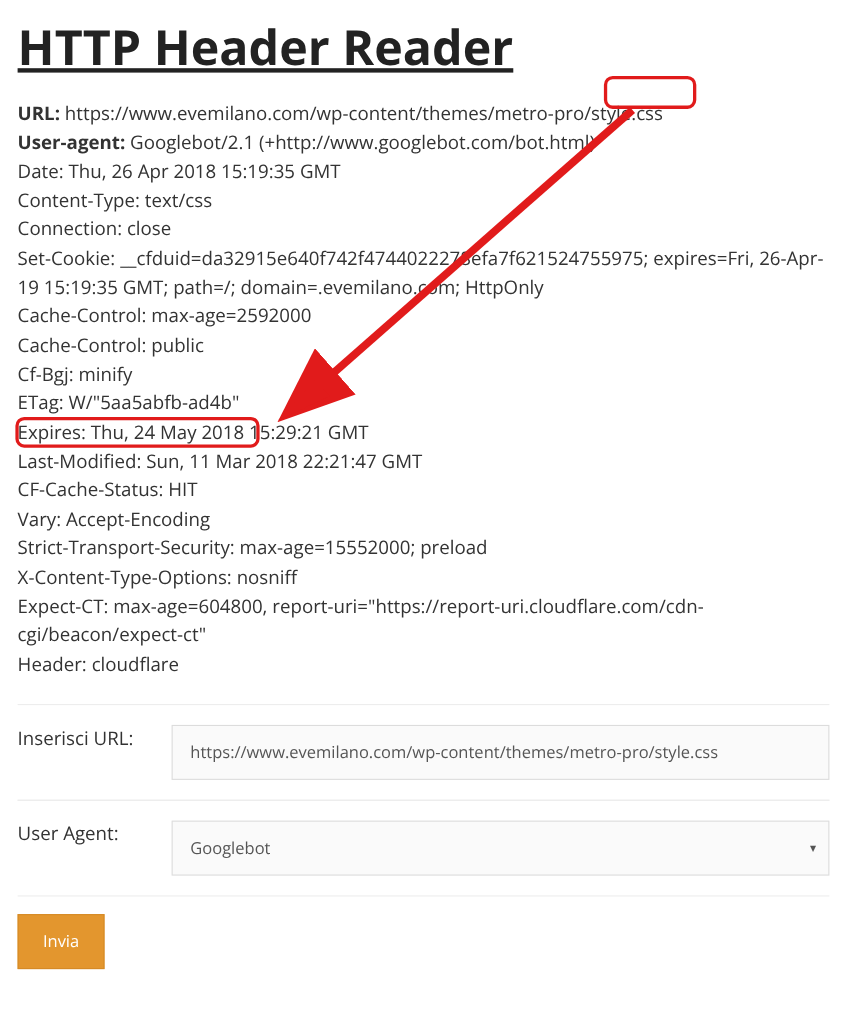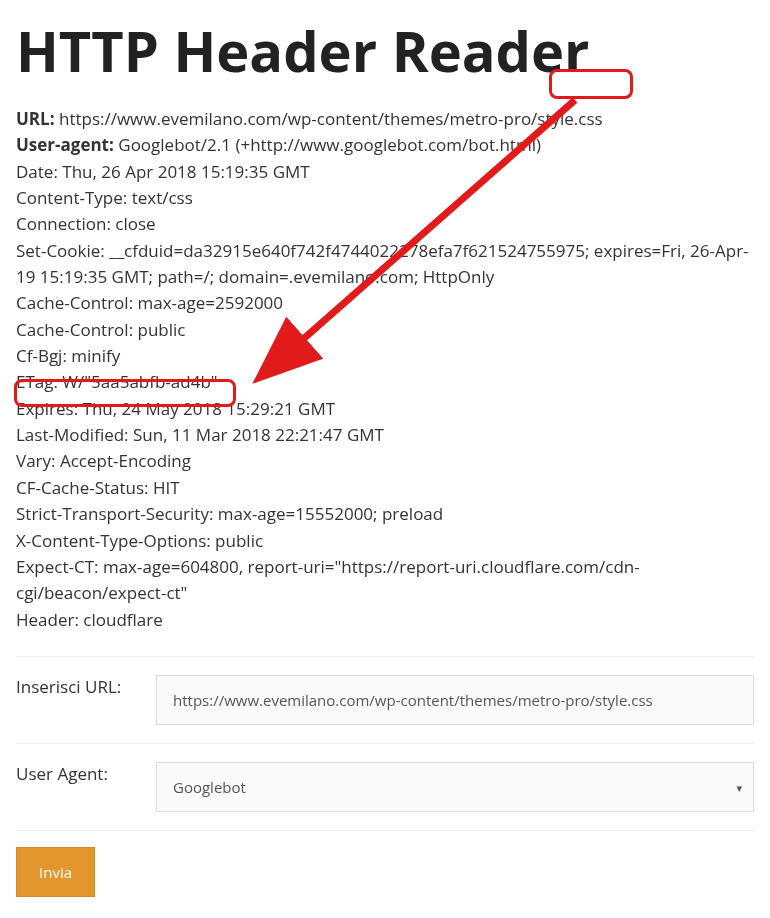--- a/index.html
+++ b/index.html
@@ -6,24 +6,25 @@
   body {
     margin: 0;
     padding: 12px 16px 20px 16px;
     font-family: "Segoe UI", "Open Sans", Arial, sans-serif;
     background: #ffffff;
     color: #333333;
     width: 770px;
     position: relative;
   }
   h1 {
-    font-size: 56px;
+    font-size: 44px;
     font-weight: 700;
     margin: 0 0 18px 0;
     color: #222;
+    text-decoration: underline;
   }
   .headers {
     font-size: 17px;
     line-height: 1.55;
     margin-bottom: 24px;
   }
   .headers b { font-weight: 700; }
 
   .form-row {
     display: flex;
@@ -112,24 +113,24 @@
       <div>Date: Thu, 26 Apr 2018 15:19:35 GMT</div>
       <div>Content-Type: text/css</div>
       <div>Connection: close</div>
       <div>Set-Cookie: __cfduid=da32915e640f742f4744022278efa7f621524755975; expires=Fri, 26-Apr-19 15:19:35 GMT; path=/; domain=.evemilano.com; HttpOnly</div>
       <div>Cache-Control: max-age=2592000</div>
       <div>Cache-Control: public</div>
       <div>Cf-Bgj: minify</div>
       <div>ETag: W/"5aa5abfb-ad4b"</div>
       <div>Expires: Thu, 24 May 2018 15:29:21 GMT</div>
       <div>Last-Modified: Sun, 11 Mar 2018 22:21:47 GMT</div>
+      <div>CF-Cache-Status: HIT</div>
       <div>Vary: Accept-Encoding</div>
-      <div>CF-Cache-Status: HIT</div>
       <div>Strict-Transport-Security: max-age=15552000; preload</div>
-      <div>X-Content-Type-Options: public</div>
+      <div>X-Content-Type-Options: nosniff</div>
       <div>Expect-CT: max-age=604800, report-uri="https://report-uri.cloudflare.com/cdn-cgi/beacon/expect-ct"</div>
       <div>Header: cloudflare</div>
     </div>
 </div>
 
 <div class="form-row">
   <div class="form-label">Inserisci URL:</div>
   <div class="form-field">
     <input type="text" value="https://www.evemilano.com/wp-content/themes/metro-pro/style.css" style="">
   </div>

